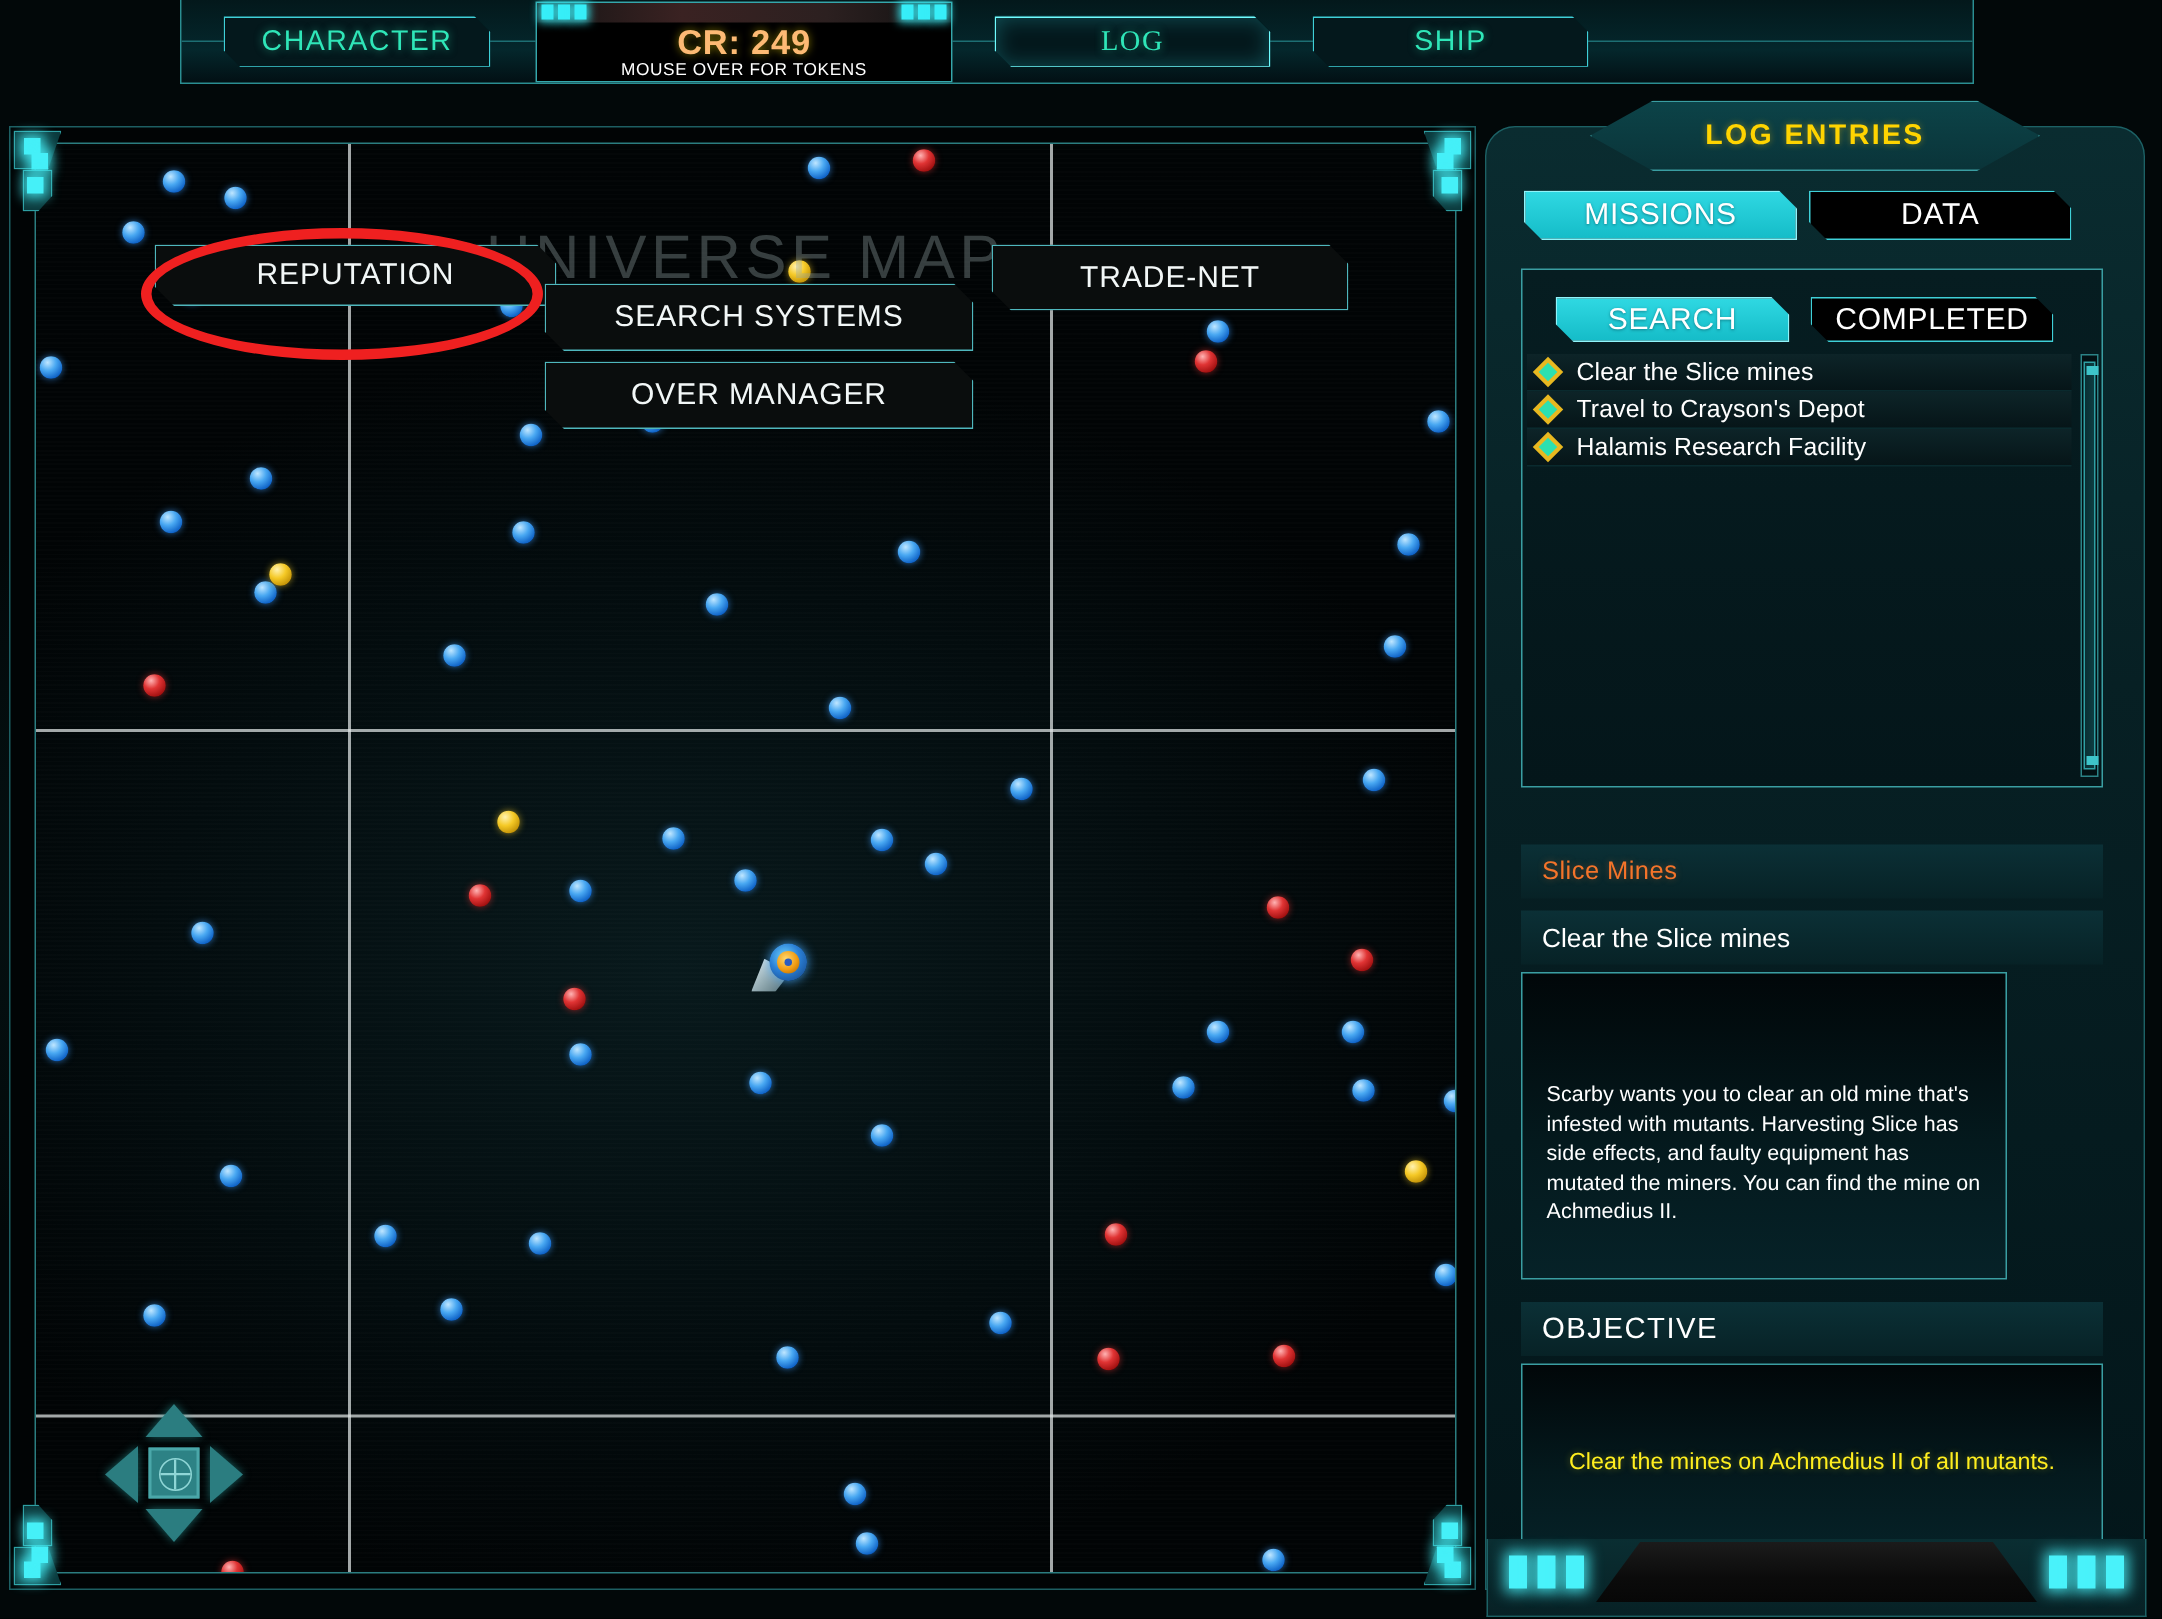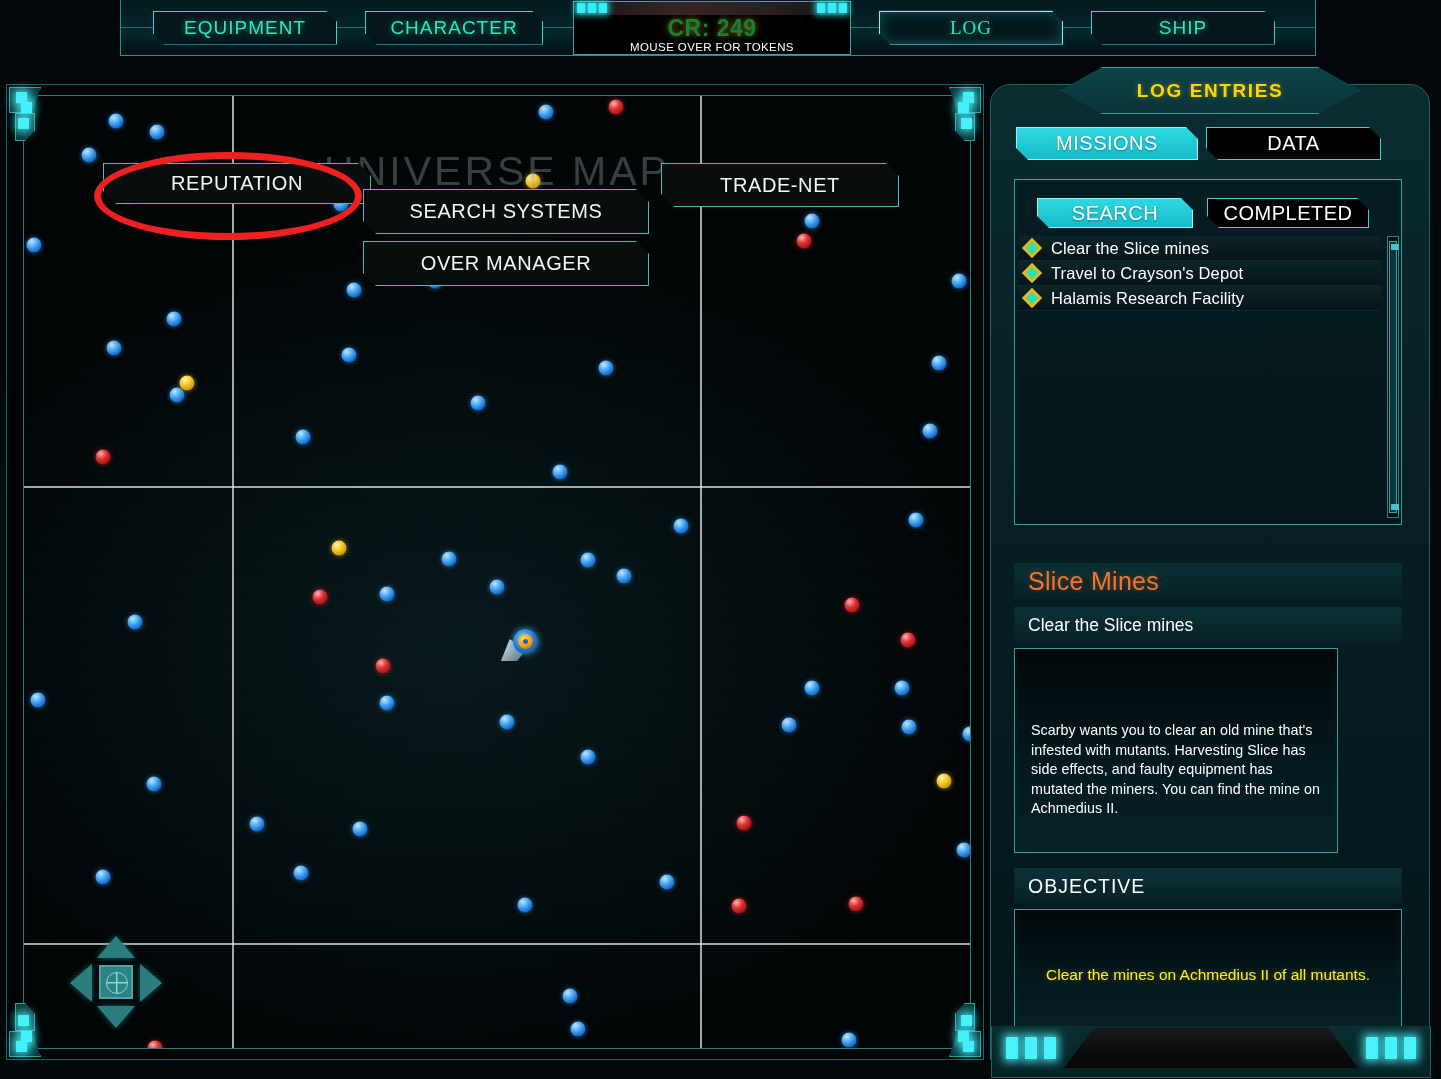--- a/index.html
+++ b/index.html
@@ -69,21 +69,21 @@
     background: linear-gradient(90deg,#141414,#3a2222 35%,#2c2020 70%,#111);
     display:flex; align-items:center; justify-content:space-between;
     padding: 0 3px;
   }
   .led-group { display:flex; gap:3px; }
   .led {
     width: 8px; height: 10px; background:#37eef8;
     box-shadow: 0 0 6px 2px rgba(55,238,248,.85);
   }
   #credits-value {
-    color:#15803d; font-size: 23px; font-weight: bold;
+    color:#fdba74; font-size: 23px; font-weight: bold;
     letter-spacing: .5px; line-height: 25px; margin-top: 1px;
     text-shadow: 0 0 6px rgba(255,230,0,.5);
   }
   #credits-hint {
     color:#ffffff; font-size: 11.5px; letter-spacing: .4px;
     line-height: 13px;
   }
 
   
   #map-panel {
@@ -297,21 +297,21 @@
   }
   .scroll-cap.top { top: 2px; }
   .scroll-cap.bot { bottom: 2px; }
 
   .section-bar {
     position:absolute; left: 23px; width: 388px; height: 36px;
     background: linear-gradient(180deg,#0b3036 0%, #072226 100%);
     display:flex; align-items:center; padding-left: 14px;
   }
   #bar-location { top: 478px; }
-  #bar-location .txt { color:#f4742a; font-size: 25px; letter-spacing:.3px; text-shadow:0 0 5px rgba(244,116,42,.35); }
+  #bar-location .txt { color:#f4742a; font-size: 17px; letter-spacing:.3px; text-shadow:0 0 5px rgba(244,116,42,.35); }
   #bar-mission  { top: 522px; }
   #bar-mission .txt { color:#ffffff; font-size: 17.5px; }
   #bar-objective { top: 783px; }
   #bar-objective .txt { color:#ffffff; font-size: 19.5px; letter-spacing:1px; }
 
   #desc-box {
     position:absolute; left: 23px; top: 563px; width: 324px; height: 205px;
     background: linear-gradient(180deg,#010709 0%, #04191d 55%, #062228 100%);
     border: 1px solid #3a9ea2;
     padding: 72px 16px 0 16px;
@@ -349,23 +349,20 @@
     width: 12px; height: 22px; background:#49f2fa;
     box-shadow: 0 0 9px 3px rgba(73,242,250,.8);
   }
 </style>
 </head>
 <body>
 
 <div id="root">
 
   <div id="topbar">
-    <div class="navbtn" id="nav-equipment">
-      <span>EQUIPMENT</span>
-    </div>
     <div class="navbtn" id="nav-character">
       <span>CHARACTER</span>
     </div>
 
     <div id="credits-module">
       <div id="credits-bar">
         <span class="led-group">
           <i class="led"></i>
           <i class="led"></i>
           <i class="led"></i>

